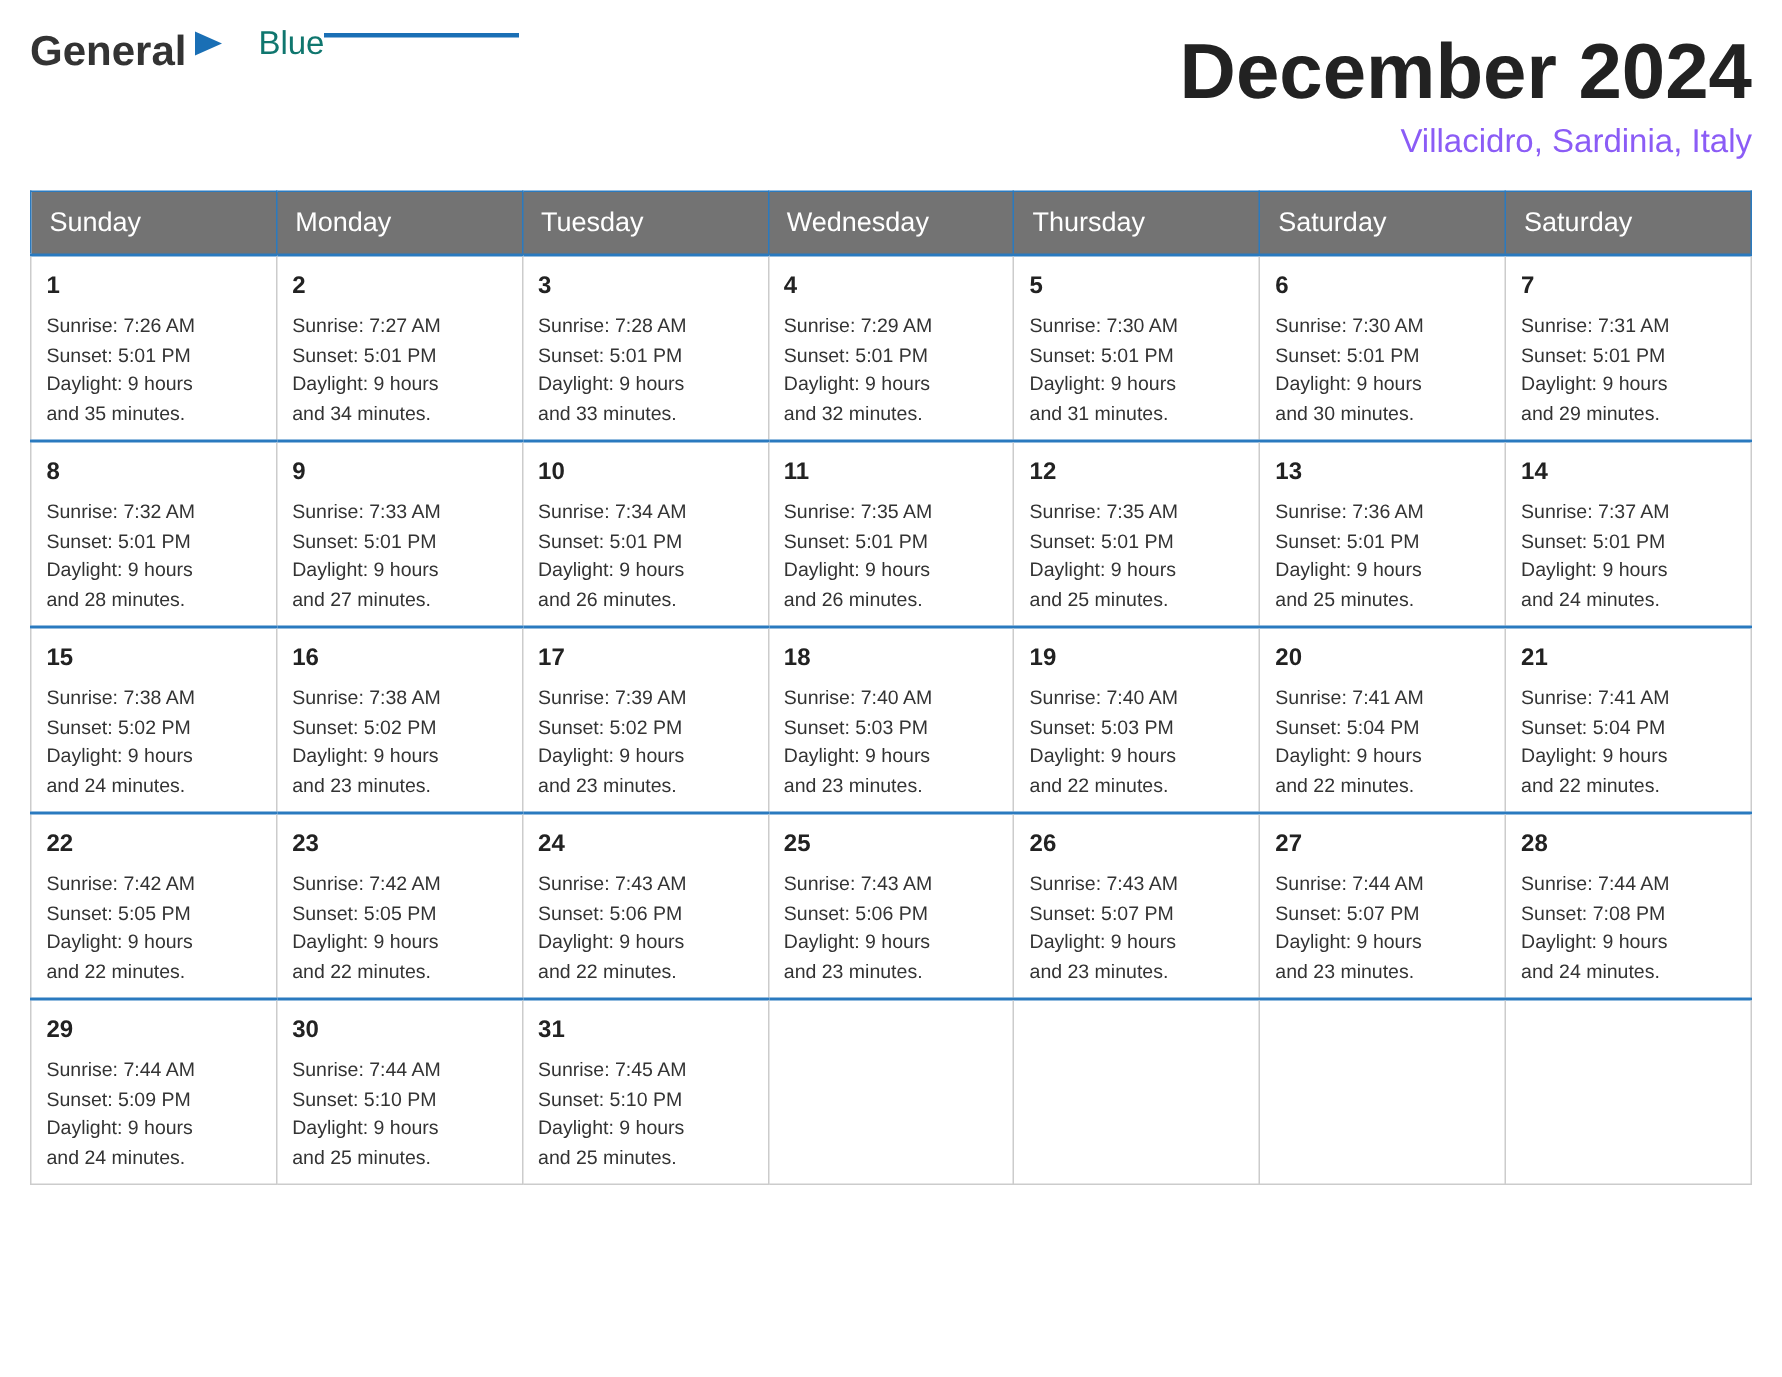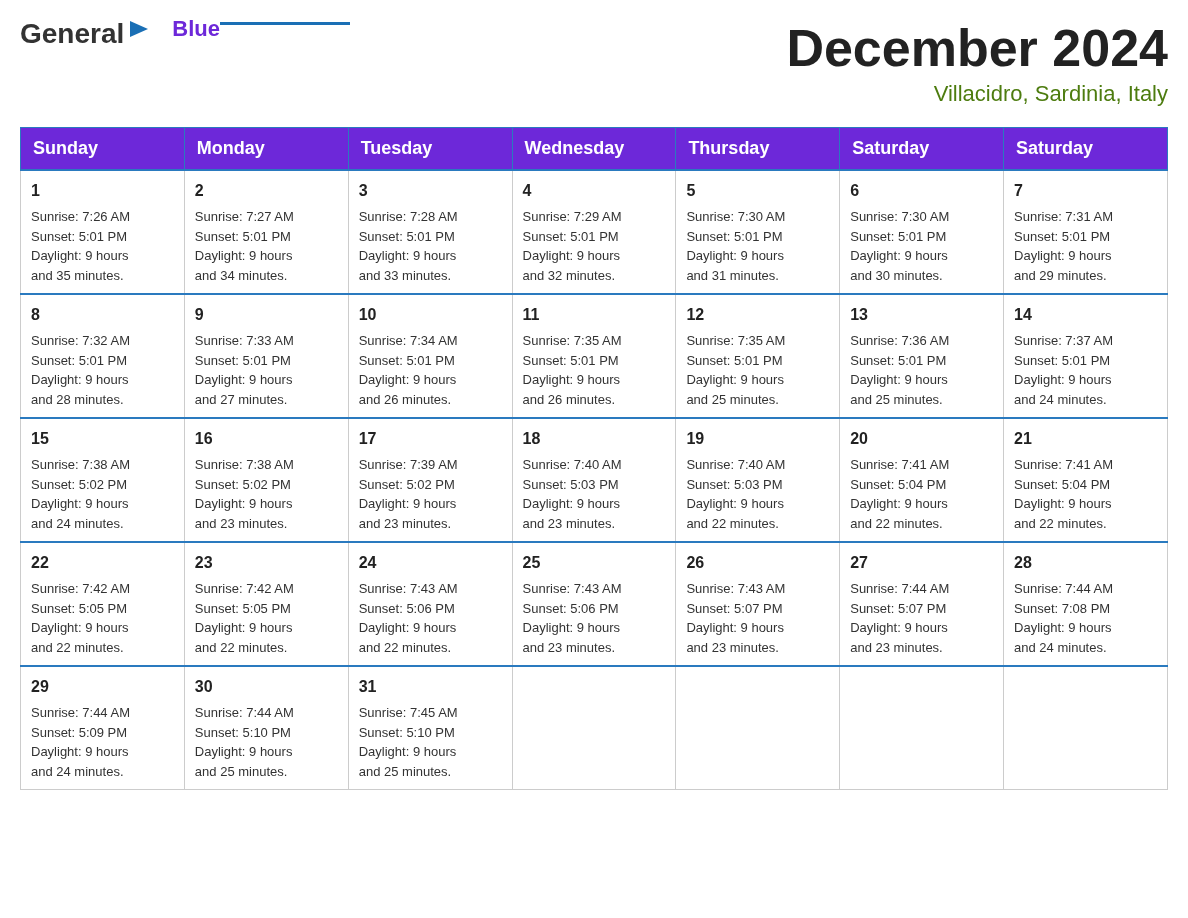--- a/index.html
+++ b/index.html
@@ -22,56 +22,56 @@
       align-items: flex-start;
     }
     .logo-general {
       font-size: 28px;
       font-weight: bold;
       color: #333;
       line-height: 1;
     }
     .logo-blue {
       font-size: 22px;
-      font-weight: bold;
-      color: #6d28d9;
+      font-weight: normal;
+      color: #0f766e;
       margin-left: 10px;
     }
     .logo-line {
       width: 130px;
       height: 3px;
       background: #1a6fb5;
       margin-top: 2px;
     }
     .title-section {
       text-align: right;
     }
     .month-title {
       font-size: 52px;
       font-weight: bold;
       color: #222;
       line-height: 1.1;
       text-align: center;
     }
     .location {
       font-size: 22px;
-      color: #4d7c0f;
+      color: #8b5cf6;
       margin-top: 4px;
     }
     .calendar {
       width: 100%;
       border-collapse: collapse;
       border: 1px solid #aaa;
     }
     .calendar th {
-      background: #6d28d9;
+      background: #737373;
       color: #fff;
       padding: 10px 12px;
       font-size: 18px;
-      font-weight: bold;
+      font-weight: normal;
       text-align: left;
       border: 1px solid #2a7abf;
     }
     .calendar td {
       vertical-align: top;
       padding: 8px 10px;
       border: 1px solid #ccc;
       width: calc(100% / 7);
       min-height: 110px;
       font-size: 13px;

